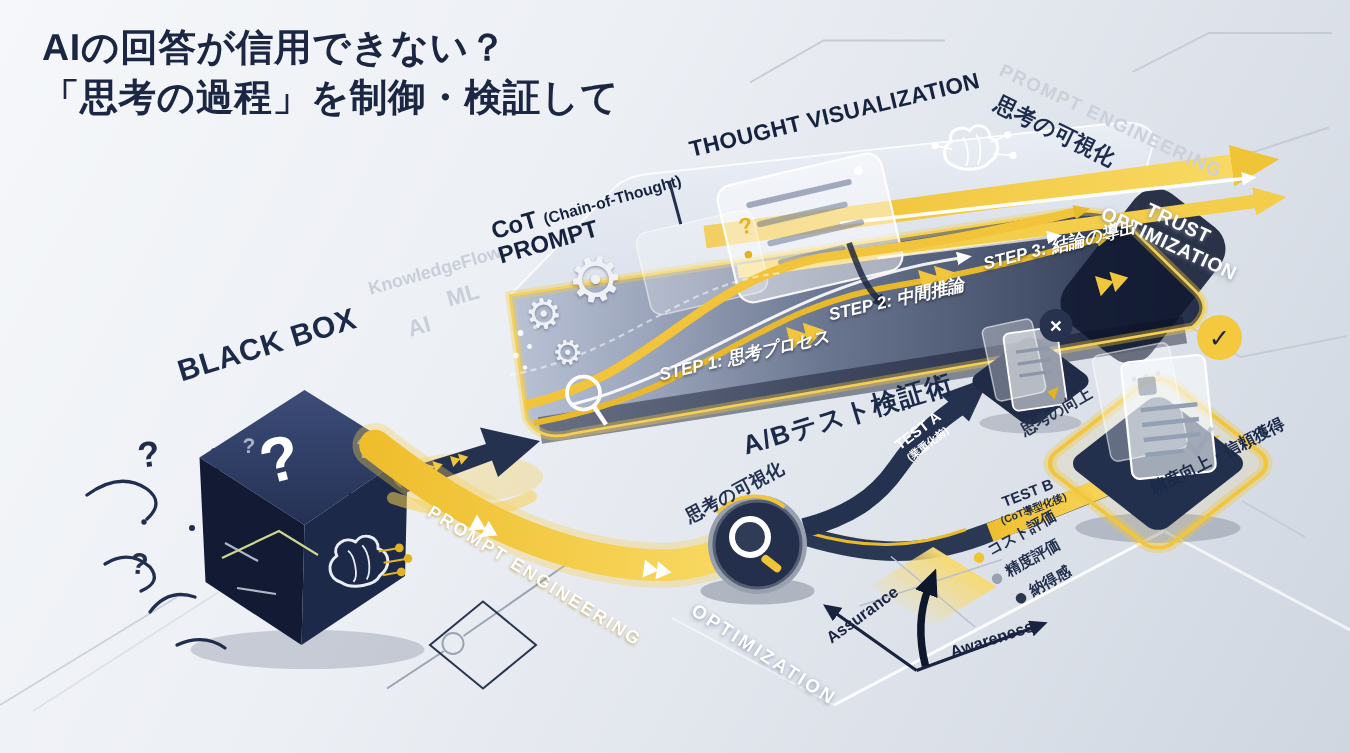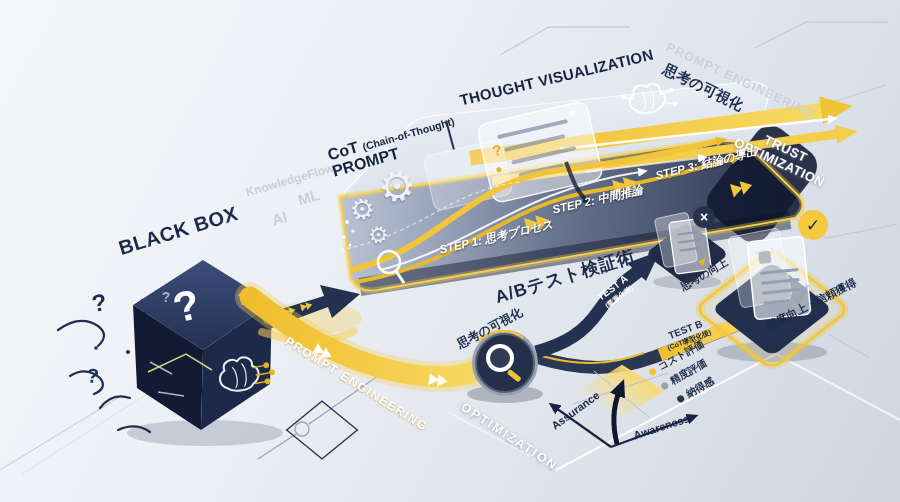--- a/index.html
+++ b/index.html
@@ -298,20 +298,22 @@
     <rect x="-30" y="-30" width="60" height="60" fill="url(#gGoldFade)" transform="translate(622,391) scale(1,0.62) rotate(45)"></rect>
     <path d="M573,404 L668,373" stroke="#b9c0cc" stroke-width="1" fill="none"></path>
     <path d="M594,371 L650,418" stroke="#b9c0cc" stroke-width="1" fill="none"></path>
     <path d="M611,447 L556,408" stroke="#1a2440" stroke-width="2.2" fill="none" marker-end="url(#mNavy)"></path>
     <path d="M611,447 L690,418" stroke="#1a2440" stroke-width="2.2" fill="none" marker-end="url(#mNavy)"></path>
     <path d="M617,444 C613,428 612,410 619,392" stroke="#0f172c" stroke-width="5" fill="none" marker-end="url(#mNavyBig)"></path>
   </g>
 </svg>
 
 <div class="title">
+  <div>AIの回答が信用できない？</div>
+  <div>「思考の過程」を制御・検証して</div>
 </div>
 
 <div class="lbl navy" style="left:116px;top:238px;transform:rotate(-17deg);font-size:20px;letter-spacing:.5px;">BLACK BOX</div>
 
 <div class="lbl ghost" style="left:244px;top:186px;transform:rotate(-16deg);font-size:12px;">KnowledgeFlow</div>
 <div class="lbl ghost" style="left:296px;top:192px;transform:rotate(-16deg);font-size:15px;">ML</div>
 <div class="lbl ghost" style="left:270px;top:212px;transform:rotate(-16deg);font-size:15px;">AI</div>
 
 <div class="lbl" style="left:326px;top:148px;transform:rotate(-16deg);color:#16233f;line-height:1.05;">
   <span style="font-size:16px;">CoT</span>

